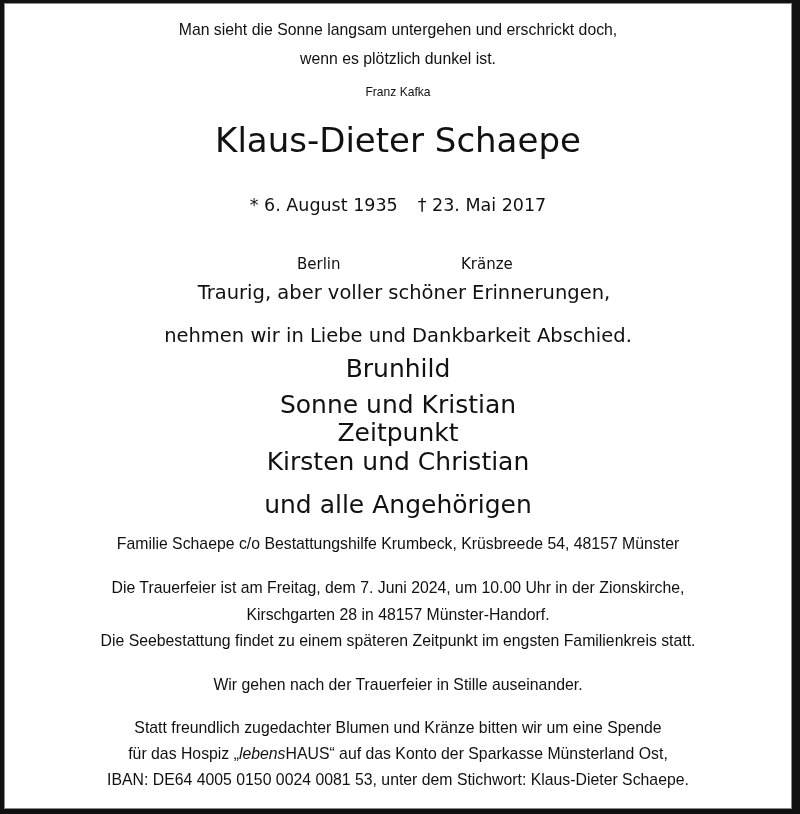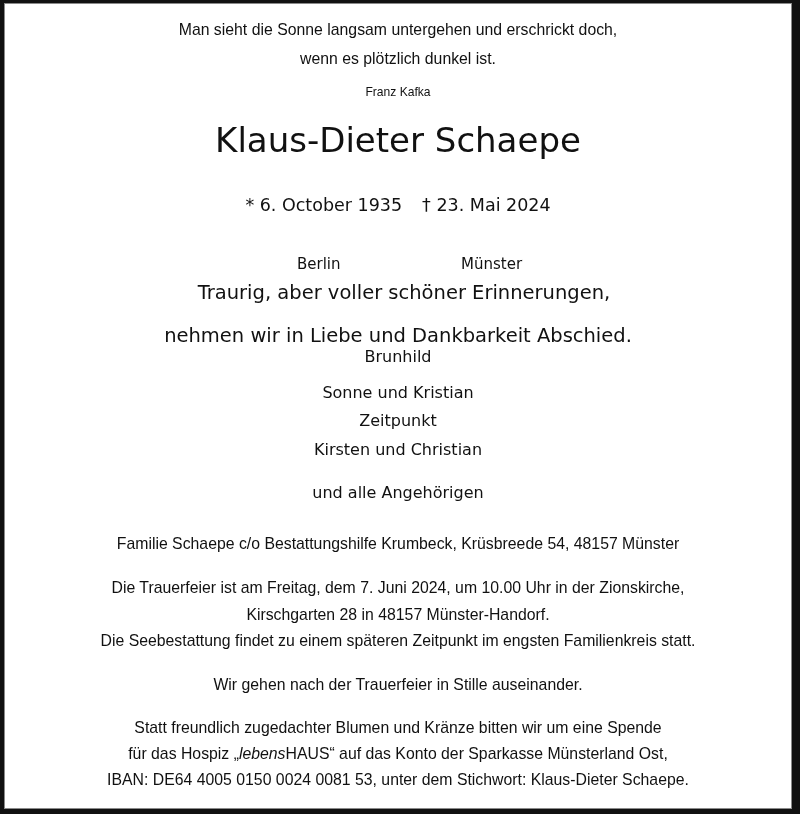--- a/index.html
+++ b/index.html
@@ -41,42 +41,42 @@
       font-size: 34px;
       letter-spacing: 0px;
     }
     .dates { font-size: 17.5px; }
     .places { font-size: 15px; }
     .places .pl {
       position: absolute;
       white-space: nowrap;
     }
     .body20 { font-size: 19.5px; }
-    .names { font-size: 16px; }
+    .names { font-size: 25px; margin-top: 7px; }
     .small-n { font-size: 17px; }
     em.lebens { font-style: italic; }
   </style>
 </head>
 <body>
 
 <div class="frame">
 
   <div class="line narrow quote" style="top:17px; transform:scaleX(0.93);">Man sieht die Sonne langsam untergehen und erschrickt doch,</div>
   <div class="line narrow quote" style="top:46px; transform:scaleX(0.93);">wenn es plötzlich dunkel ist.</div>
   <div class="line narrow author" style="top:81px; transform:scaleX(0.93);">Franz Kafka</div>
 
   <div class="line name" style="top:117px;">Klaus-Dieter Schaepe</div>
 
   <div class="line dates" style="top:192px;">
-    <span>* 6. October 1935</span><span style="display:inline-block;width:20px;"></span><span>† 23. Mai 2024</span>
+    <span>* 6. August 1935</span><span style="display:inline-block;width:20px;"></span><span>† 23. Mai 2017</span>
   </div>
 
   <div class="line places" style="top:232px; height:20px;margin-top:20px;">
     <span class="pl" style="left:293px;">Berlin</span>
-    <span class="pl" style="left:457px;">Münster</span>
+    <span class="pl" style="left:457px;">Kränze</span>
   </div>
 
   <div class="line body20" style="top:278px;padding-left:12px;">Traurig, aber voller schöner Erinnerungen,</div>
   <div class="line body20" style="top:305px;margin-top:16px;">nehmen wir in Liebe und Dankbarkeit Abschied.</div>
 
   <div class="line names" style="top:344px;">Brunhild</div>
   <div class="line names" style="top:380px;">Sonne und Kristian</div>
   <div class="line names" style="top:408px;">Zeitpunkt</div>
   <div class="line names" style="top:437px;">Kirsten und Christian</div>
   <div class="line names" style="top:480px;">und alle Angehörigen</div>

